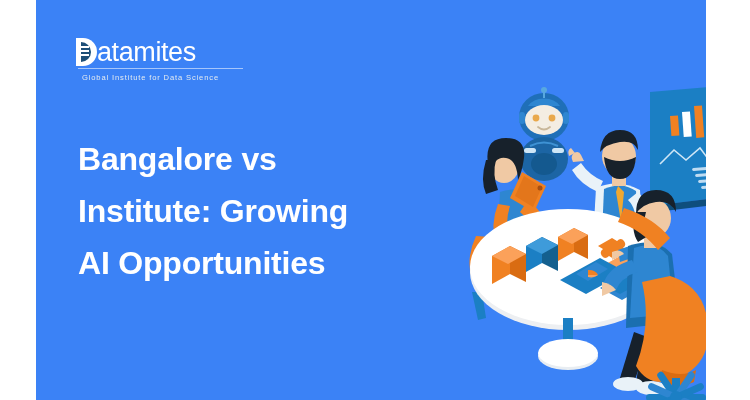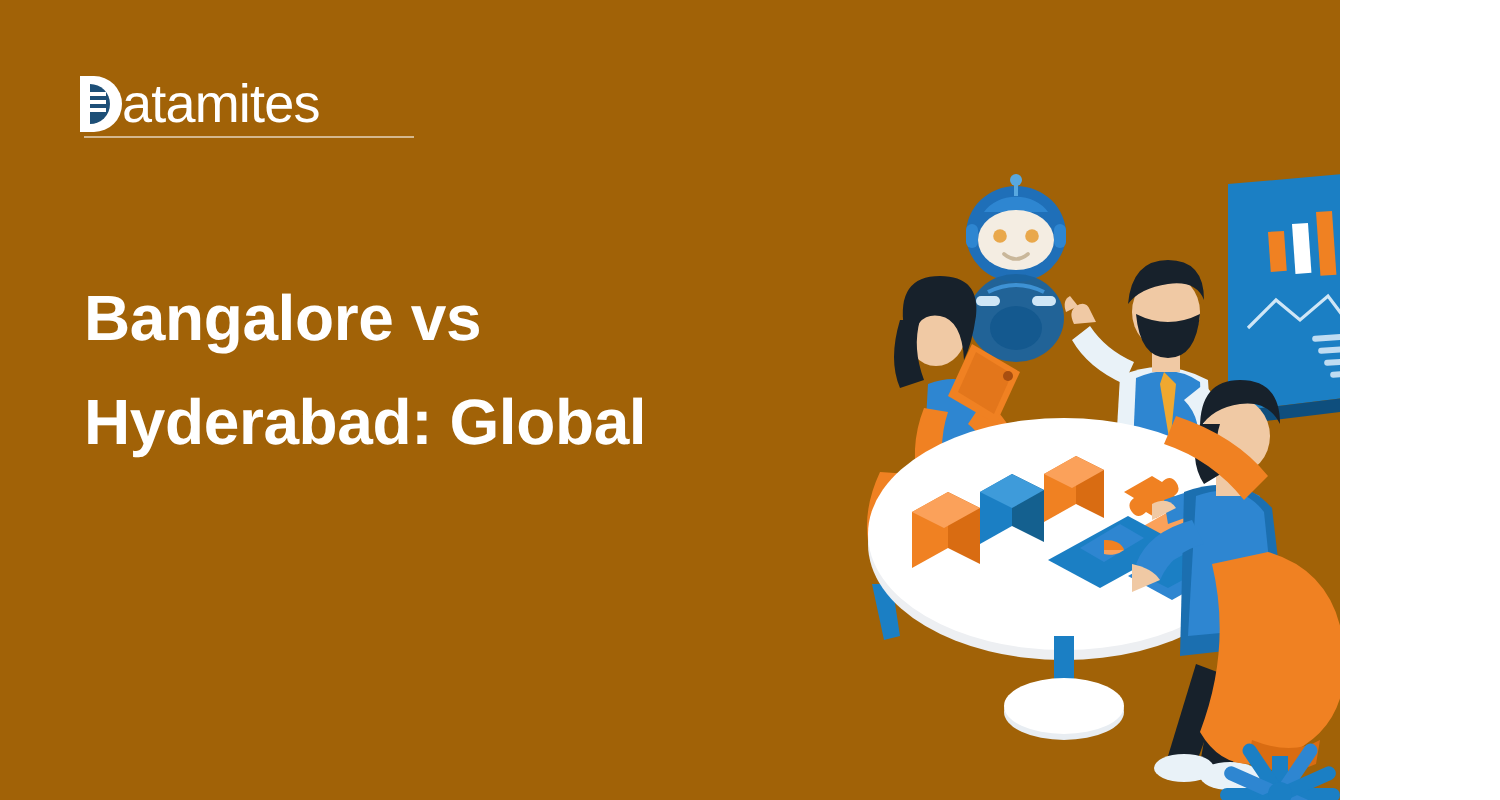--- a/index.html
+++ b/index.html
@@ -5,22 +5,23 @@
 <style>
   * { margin:0; padding:0; box-sizing:border-box; }
   html, body {
     width:750px; height:400px;
     overflow:hidden;
     font-family:"Liberation Sans", sans-serif;
   }
   #banner {
     position:relative;
     width:670px; height:400px;
-    background:#a16207;
+    background:#3b82f6;
     overflow:hidden;
+    margin-left:36px;
   }
 
   
   #logo-block {
     position:absolute;
     left:40px; top:36px;
     width:200px;
   }
   #logo-wordmark {
     display:flex;
@@ -111,25 +112,27 @@
       <span id="logo-d-mark">
         <span class="d-outer"></span>
         <span class="d-inner"></span>
         <span class="d-bar b1"></span>
         <span class="d-bar b2"></span>
         <span class="d-bar b3"></span>
       </span>
       <span id="logo-text">atamites</span>
     </div>
     <div id="logo-rule"></div>
+    <div id="logo-tagline">Global Institute for Data Science</div>
   </div>
 
   <div id="headline">
     <div class="line">Bangalore vs</div>
-    <div class="line">Hyderabad: Global</div>
+    <div class="line">Institute: Growing</div>
+    <div class="line">AI Opportunities</div>
   </div>
 
   <div id="illustration">
     <svg width="338" height="340" viewBox="0 0 338 340" xmlns="http://www.w3.org/2000/svg">
 
       <g>
         <path d="M202,32 L318,22 L318,132 L202,146 Z" fill="#1B7FC4"></path>
         <path d="M318,22 L324,28 L324,138 L318,132 Z" fill="#115C91"></path>
         <path d="M202,146 L318,132 L324,138 L208,152 Z" fill="#0E4E7D"></path>
 

